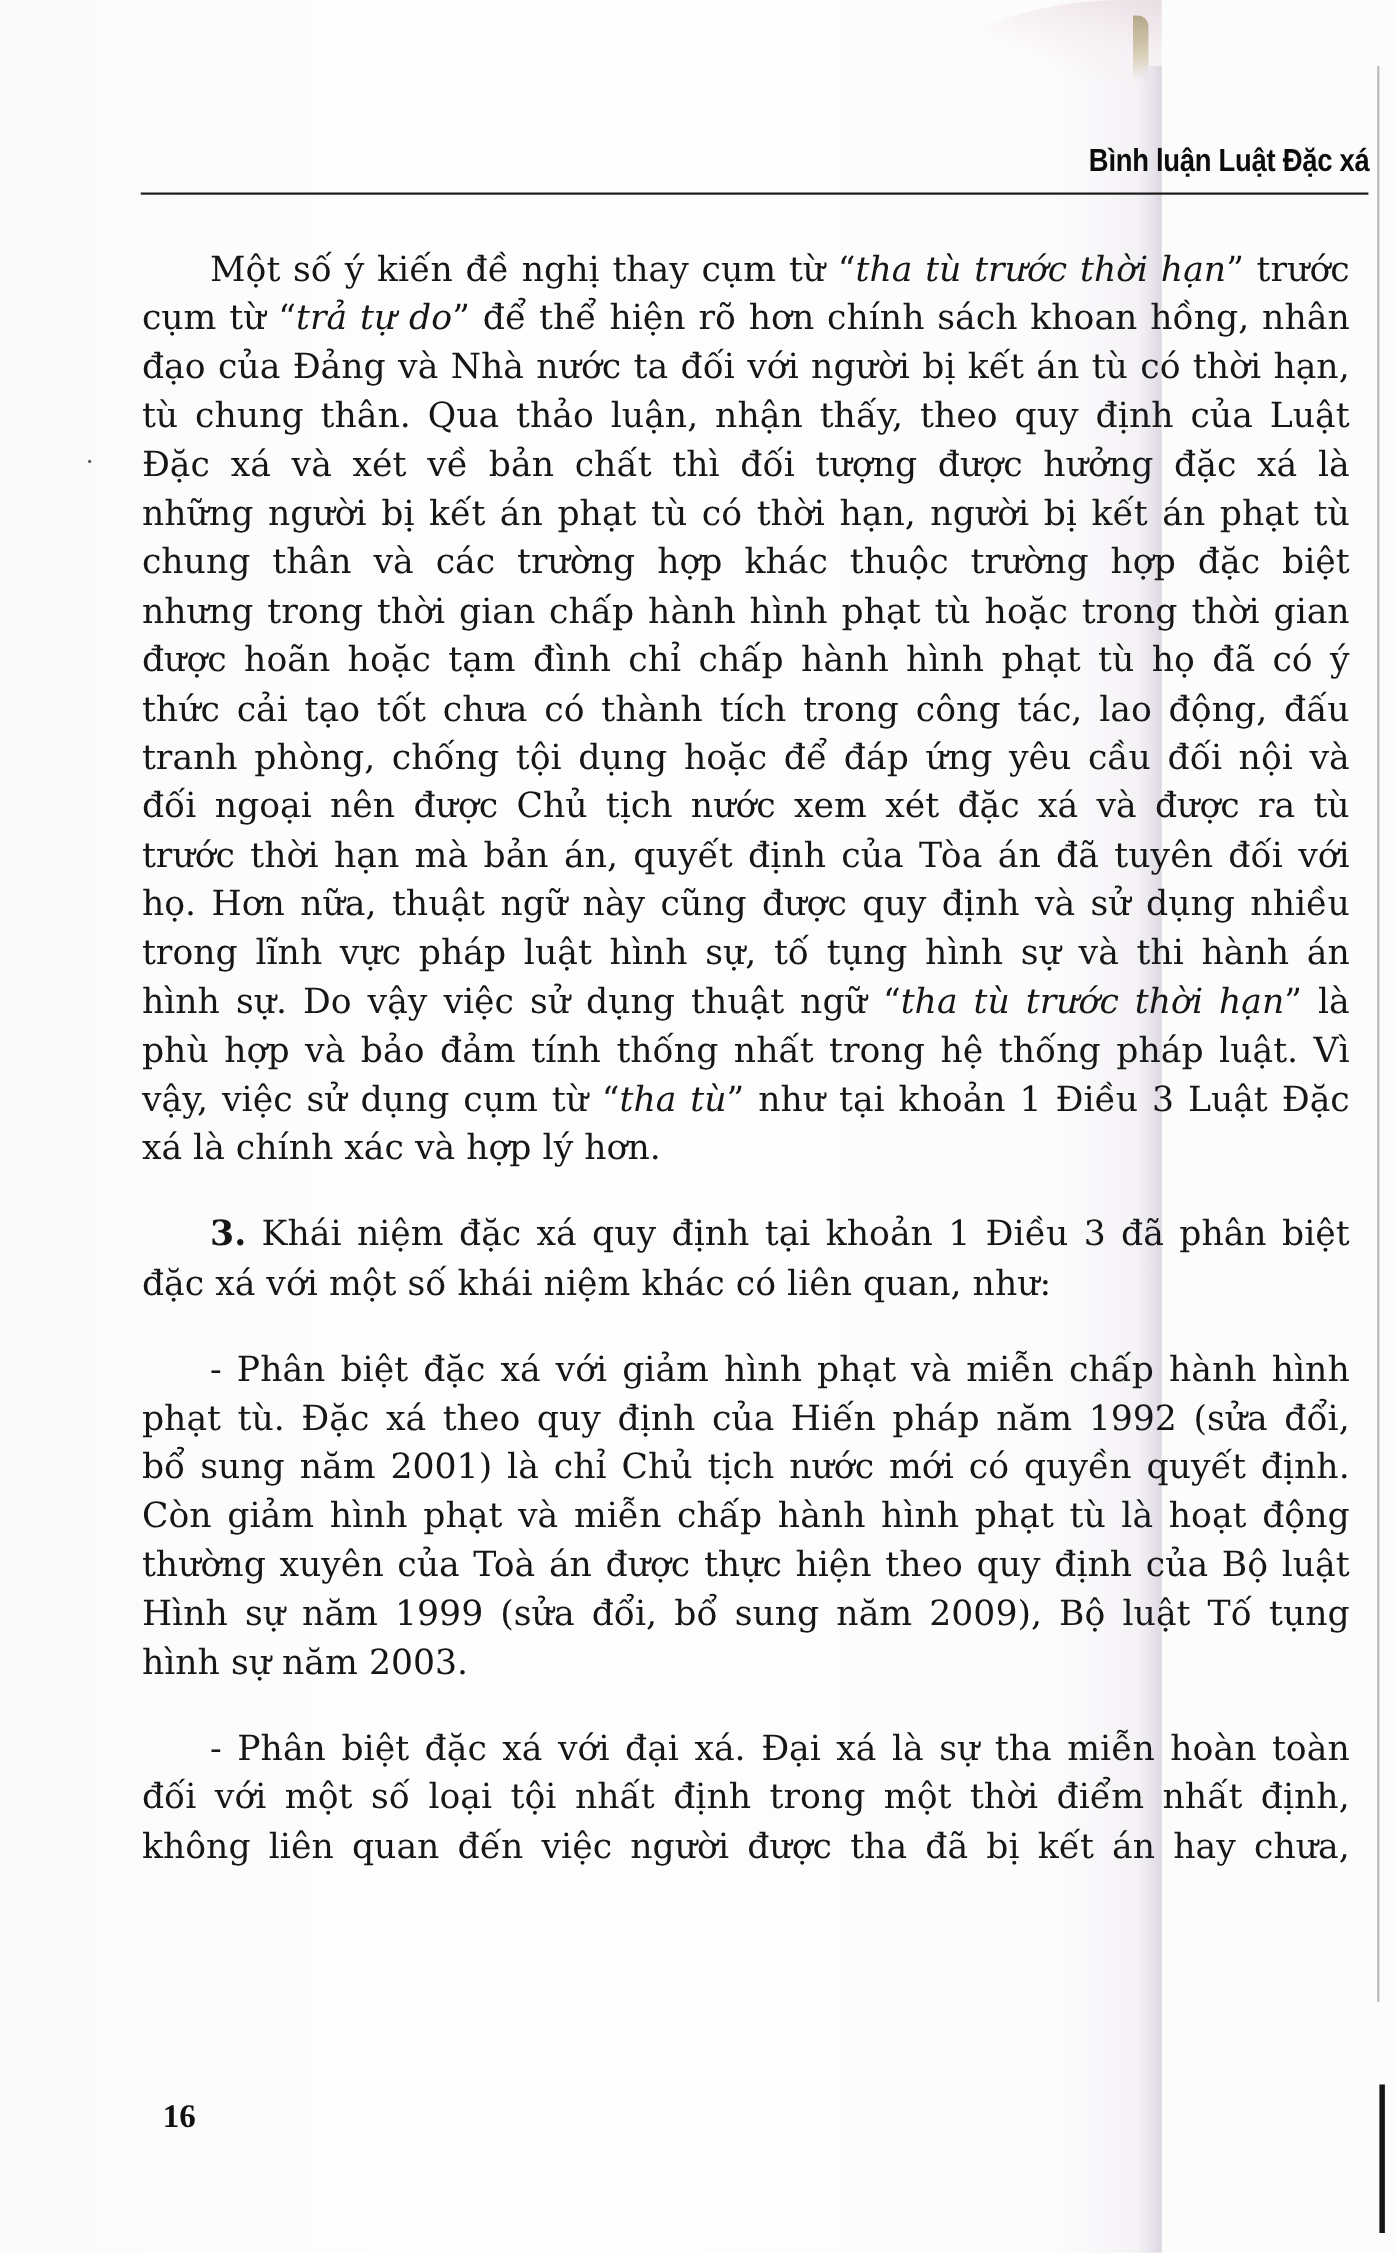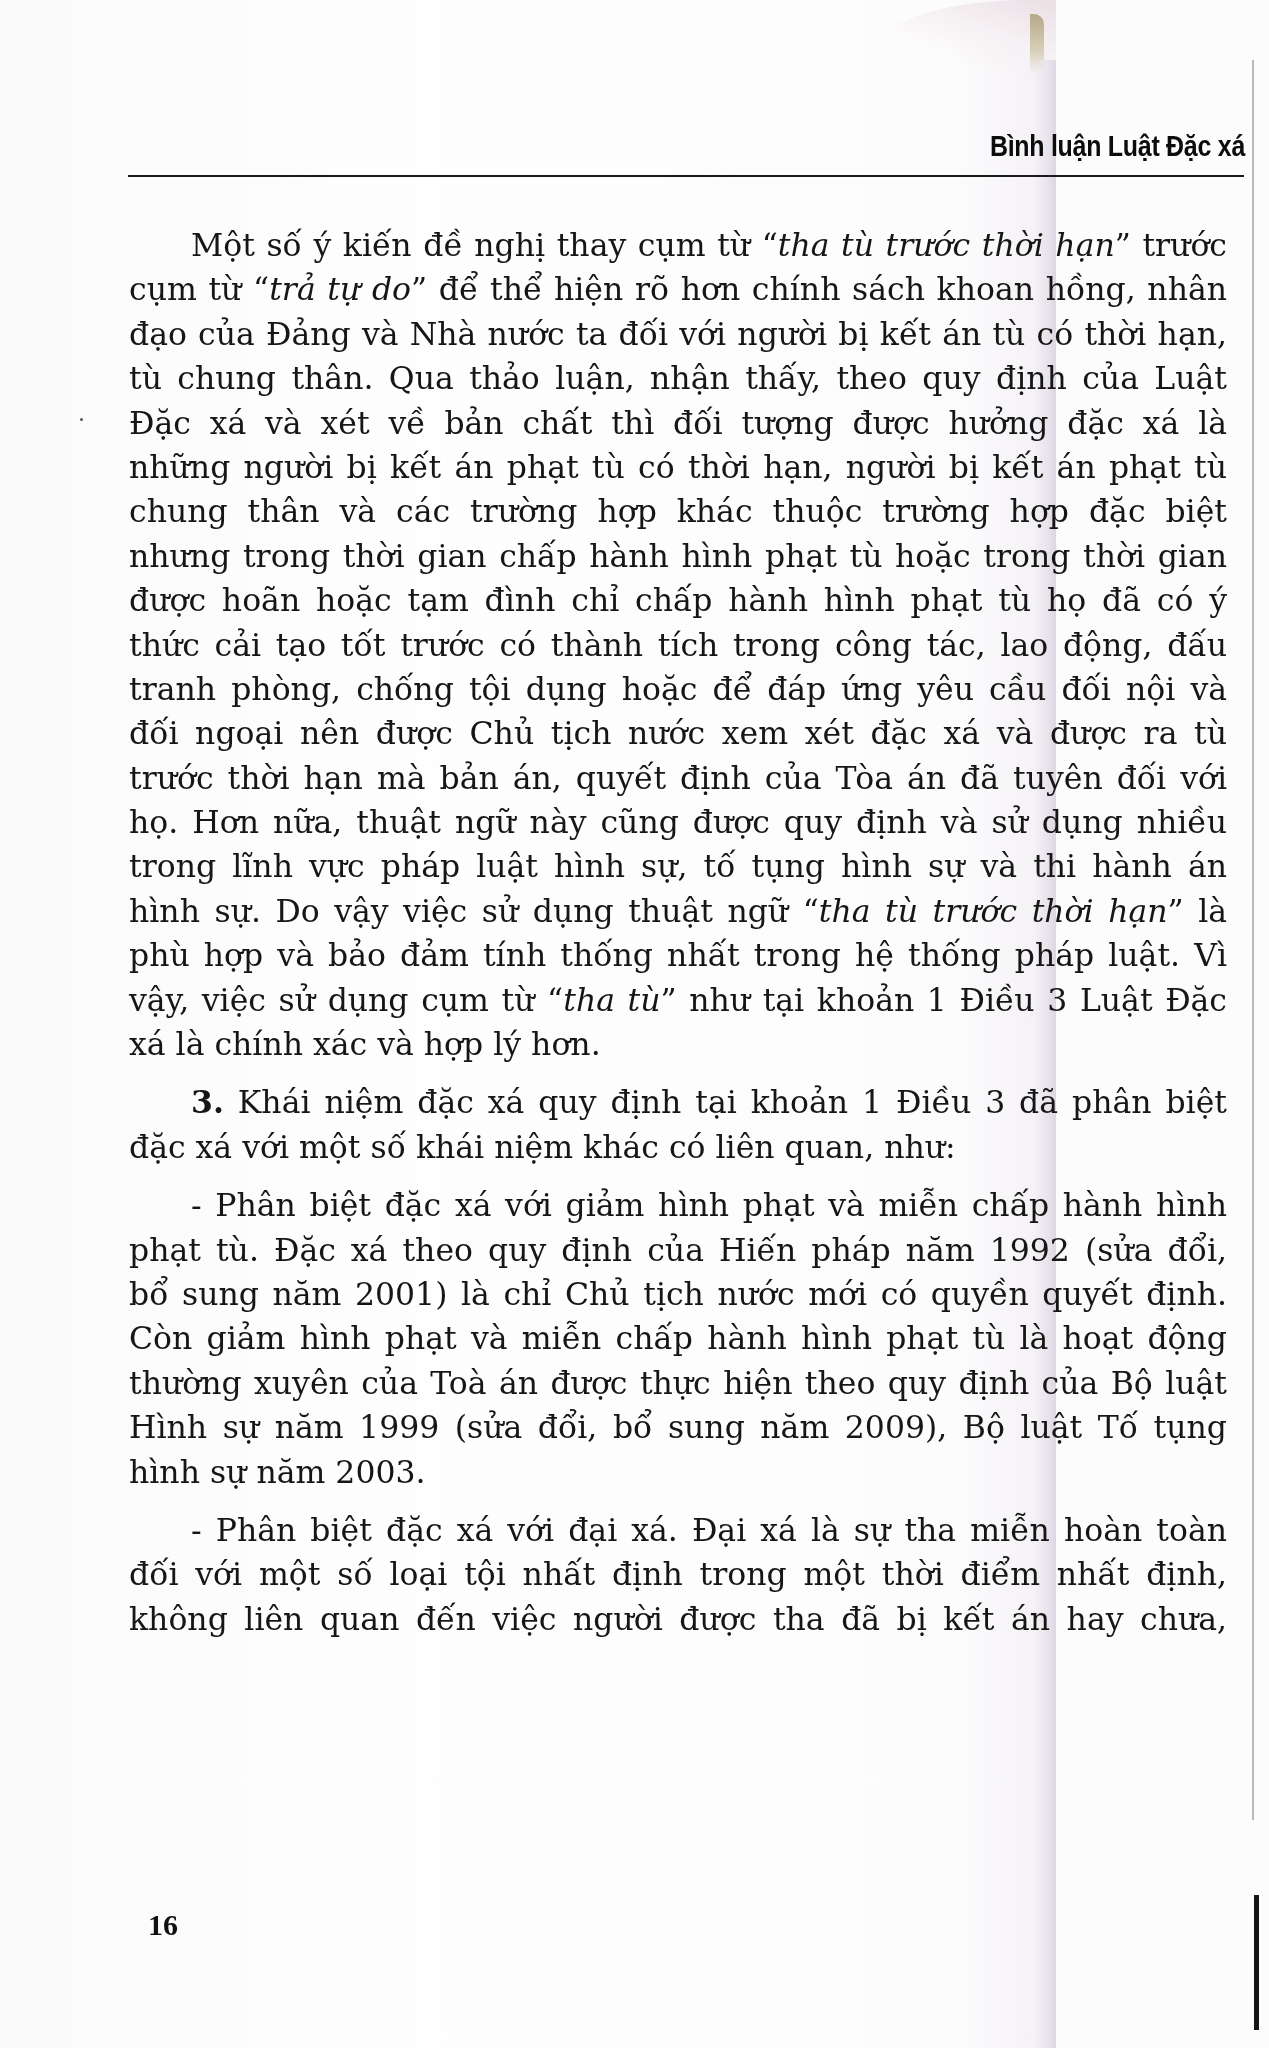--- a/index.html
+++ b/index.html
@@ -74,21 +74,21 @@
       background: #1a1a1a;
     }
     .text-block {
       position: absolute;
       left: 129px; top: 223px;
       width: 1098px;
       font-size: 31.5px;
       line-height: 44.4px;
     }
     .para { margin: 0; }
-    .para + .para { margin-top: 14px; }
+    .para + .para { margin-top: 34px; }
     .line {
       display: block;
       white-space: nowrap;
       text-align: justify;
       text-align-last: justify;
       height: 44.4px;
     }
     .line.last { text-align-last: left; }
     .line.indent { padding-left: 62px; }
     .seg-italic { font-style: italic; }
@@ -128,21 +128,21 @@
       <div class="para">
         <span class="line indent"><span>Một số ý kiến đề nghị thay cụm từ “</span><span class="seg-italic">tha tù trước thời hạn</span><span>” trước</span></span>
         <span class="line"><span>cụm từ “</span><span class="seg-italic">trả tự do</span><span>” để thể hiện rõ hơn chính sách khoan hồng, nhân</span></span>
         <span class="line"><span>đạo của Đảng và Nhà nước ta đối với người bị kết án tù có thời hạn,</span></span>
         <span class="line"><span>tù chung thân. Qua thảo luận, nhận thấy, theo quy định của Luật</span></span>
         <span class="line"><span>Đặc xá và xét về bản chất thì đối tượng được hưởng đặc xá là</span></span>
         <span class="line"><span>những người bị kết án phạt tù có thời hạn, người bị kết án phạt tù</span></span>
         <span class="line"><span>chung thân và các trường hợp khác thuộc trường hợp đặc biệt</span></span>
         <span class="line"><span>nhưng trong thời gian chấp hành hình phạt tù hoặc trong thời gian</span></span>
         <span class="line"><span>được hoãn hoặc tạm đình chỉ chấp hành hình phạt tù họ đã có ý</span></span>
-        <span class="line"><span>thức cải tạo tốt trước có thành tích trong công tác, lao động, đấu</span></span>
+        <span class="line"><span>thức cải tạo tốt chưa có thành tích trong công tác, lao động, đấu</span></span>
         <span class="line"><span>tranh phòng, chống tội dụng hoặc để đáp ứng yêu cầu đối nội và</span></span>
         <span class="line"><span>đối ngoại nên được Chủ tịch nước xem xét đặc xá và được ra tù</span></span>
         <span class="line"><span>trước thời hạn mà bản án, quyết định của Tòa án đã tuyên đối với</span></span>
         <span class="line"><span>họ. Hơn nữa, thuật ngữ này cũng được quy định và sử dụng nhiều</span></span>
         <span class="line"><span>trong lĩnh vực pháp luật hình sự, tố tụng hình sự và thi hành án</span></span>
         <span class="line"><span>hình sự. Do vậy việc sử dụng thuật ngữ “</span><span class="seg-italic">tha tù trước thời hạn</span><span>” là</span></span>
         <span class="line"><span>phù hợp và bảo đảm tính thống nhất trong hệ thống pháp luật. Vì</span></span>
         <span class="line"><span>vậy, việc sử dụng cụm từ “</span><span class="seg-italic">tha tù</span><span>” như tại khoản 1 Điều 3 Luật Đặc</span></span>
         <span class="line last"><span>xá là chính xác và hợp lý hơn.</span></span>
       </div>

